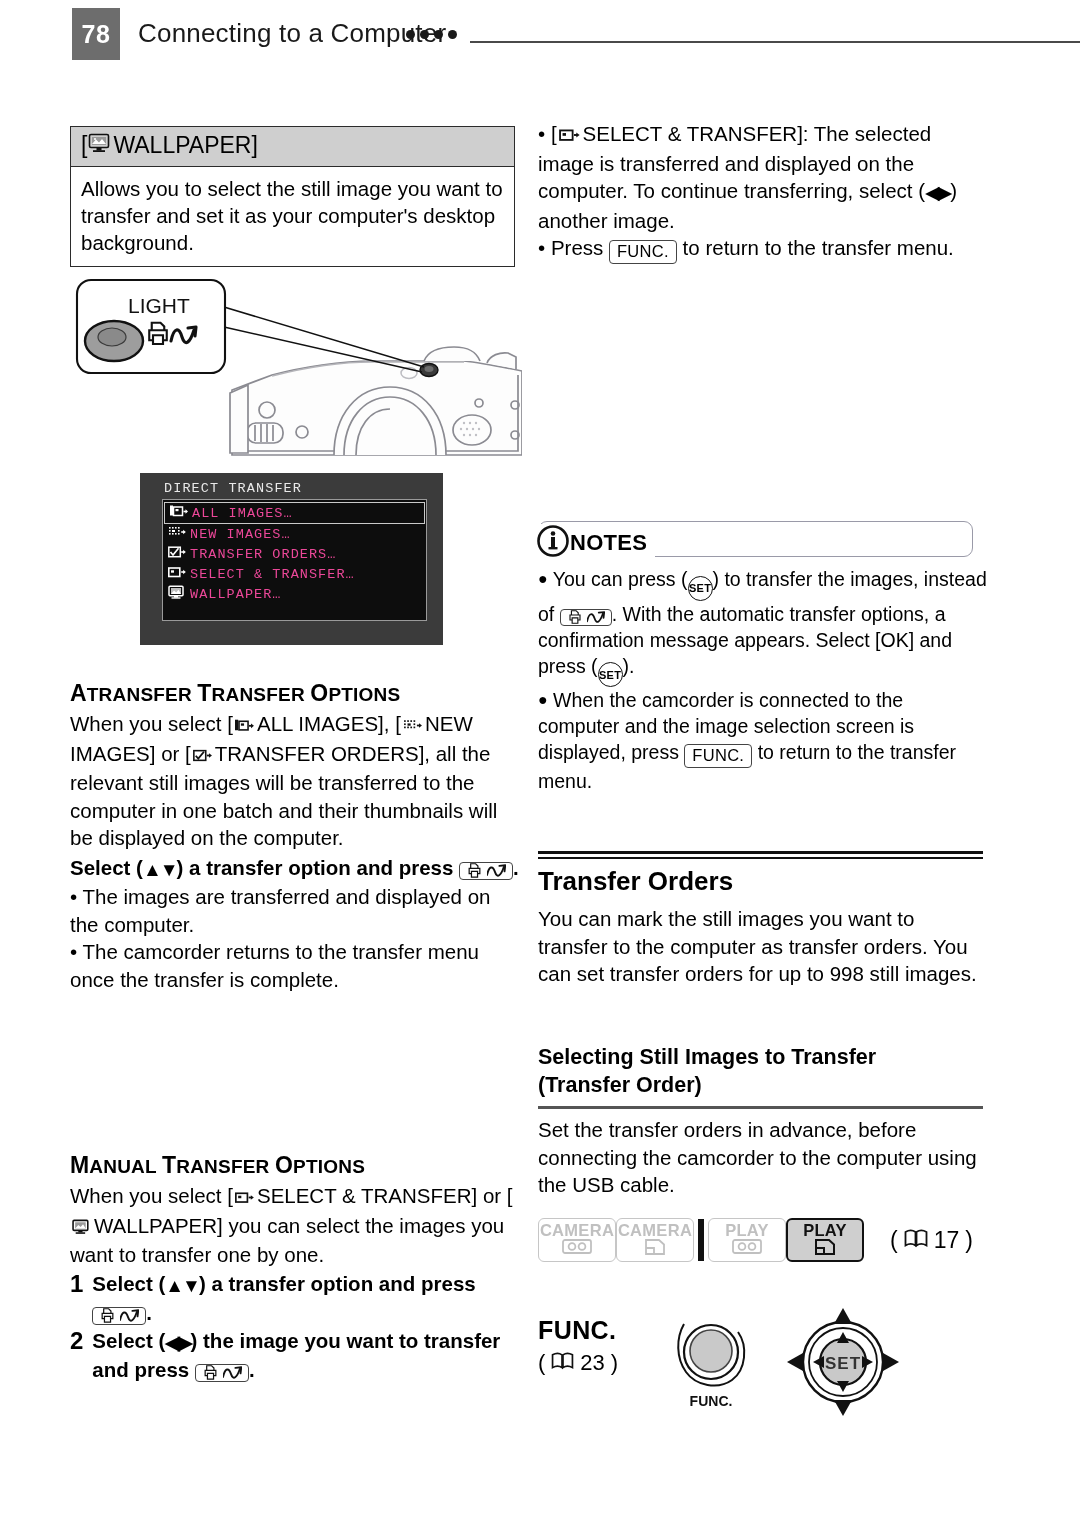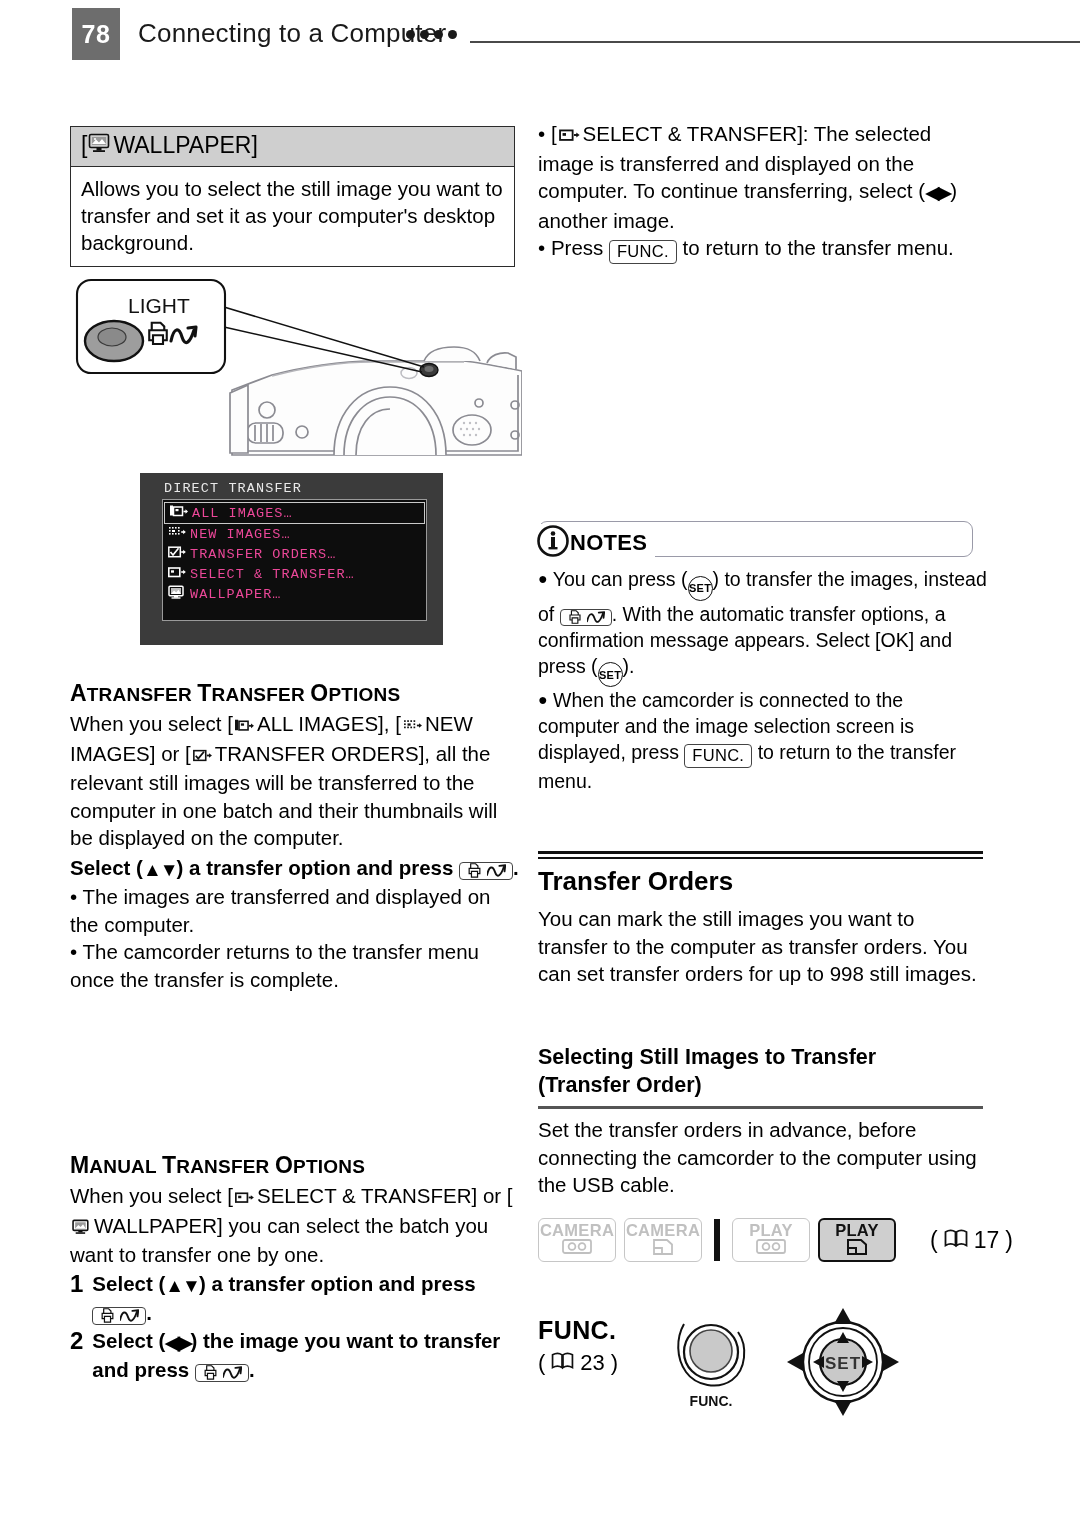--- a/index.html
+++ b/index.html
@@ -111,21 +111,21 @@
   
   #to-rule1 { position:absolute; left:538px; top:851px; width:445px; height:3px; background:#111; }
   #to-rule1b{ position:absolute; left:538px; top:857px; width:445px; height:2px; background:#111; }
   #to-title { position:absolute; left:538px; top:866px; font-size:26px; font-weight:bold; letter-spacing:0px; }
   #to-body { position:absolute; left:538px; top:905px; width:450px; font-size:20.5px; line-height:27.5px; }
   #sub-title { position:absolute; left:538px; top:1043px; width:450px; font-size:21.5px; font-weight:bold; line-height:28px; }
   #sub-rule { position:absolute; left:538px; top:1106px; width:445px; height:3px; background:#555; }
   #sub-body { position:absolute; left:538px; top:1116px; width:450px; font-size:20.5px; line-height:27.5px; }
 
   
-  #modes { position:absolute; left:538px; top:1218px; display:flex; align-items:center; gap:8px; }
+  #modes { position:absolute; left:538px; top:1218px; display:flex; align-items:center; }
   .mode {
     width:78px; height:44px; border-radius:6px; display:flex;
     flex-direction:column; align-items:center; justify-content:center;
     background:#fff;
   }
   .mode.off { border:1.6px solid #c6c6c6; color:#c0c0c0; }
   .mode.on  { border:2.6px solid #111; background:#cfcfcf; color:#111; }
   .mode .t { font-size:16.5px; font-weight:bold; letter-spacing:.3px; line-height:16px; }
   .mode .g { margin-top:1px; }
   #modesep { width:6px; height:42px; background:#111; margin:0 4px; }
@@ -399,21 +399,21 @@
         <rect x="3" y="5.3" width="3" height="2.4" fill="#111"></rect>
         <path d="M13 7 L15.8 7" stroke="#111" stroke-width="1.7"></path>
         <path d="M15 4.8 L17.9 7 L15 9.2 Z" fill="#111"></path>
       </svg></span><span>SELECT &amp; TRANSFER] or [</span><span style="display:inline-block;vertical-align:-2px;margin:0 2px;">
       <svg width="20" height="16" viewBox="0 0 19 15">
         <rect x="1" y="1.2" width="14" height="9.5" rx="1" fill="none" stroke="#111" stroke-width="1.5"></rect>
         <rect x="3" y="3" width="10" height="6" fill="#9a9a9a"></rect>
         <path d="M3 9 L6 5.5 L8.2 7.6 L10.5 4.8 L13 9 Z" fill="#fff"></path>
         <rect x="6" y="11" width="4" height="1.6" fill="#111"></rect>
         <rect x="3.5" y="12.5" width="9" height="1.5" fill="#111"></rect>
-      </svg></span><span>WALLPAPER] you can select the batch you want to transfer one by one.</span>
+      </svg></span><span>WALLPAPER] you can select the images you want to transfer one by one.</span>
   </div>
 
   <div class="step" style="margin-top:1px;">
     <span class="num">1</span>
     <span>
       <span>Select (</span><span class="arrows">▲▼</span><span>) a transfer option and press</span>
       <span class="chip dtbtn">
         <svg width="17" height="16" viewBox="0 0 16 21">
             <path d="M3 1 L9.5 1 L12.5 4 L12.5 10 L3 10 Z" fill="#fff" stroke="#111" stroke-width="1.6"></path>
             <path d="M1 7 L15 7 L15 14 L1 14 Z" fill="#fff" stroke="#111" stroke-width="1.6"></path>

